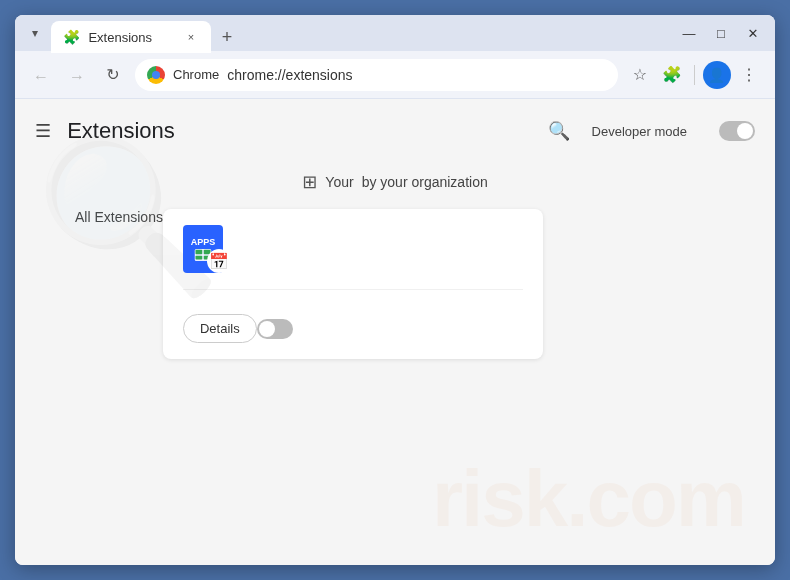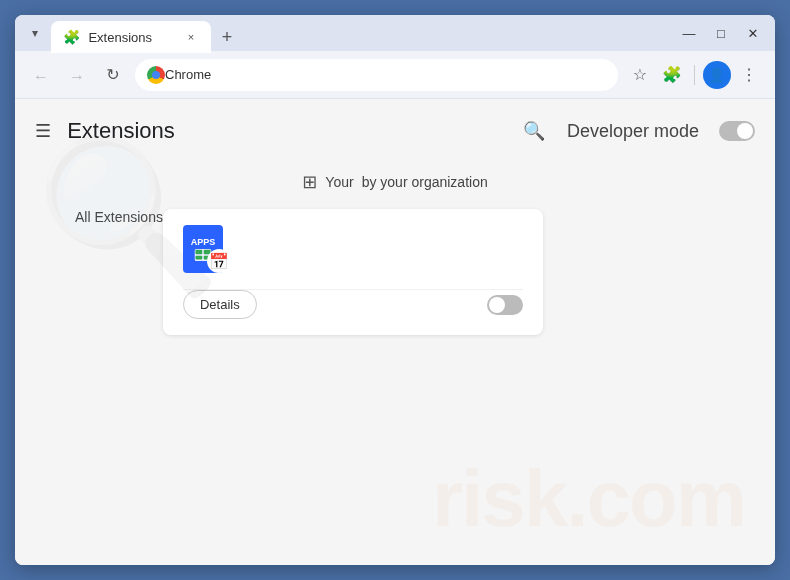--- a/index.html
+++ b/index.html
@@ -134,21 +134,21 @@
     }
     .nav-btn.disabled { color: #bbb; cursor: default; }
     .address-bar {
       flex: 1;
       height: 32px;
       background: #fff;
       border-radius: 16px;
       display: flex;
       align-items: center;
       padding: 0 12px;
-      gap: 0;
+      gap: 8px;
       font-size: 14px;
       color: #333;
     }
     .chrome-logo {
       width: 18px;
       height: 18px;
       border-radius: 50%;
       background: conic-gradient(#ea4335 0 120deg, #fbbc04 120deg 240deg, #34a853 240deg 360deg);
       position: relative;
       display: flex;
@@ -238,23 +238,23 @@
       height: 32px;
       border-radius: 50%;
       display: flex;
       align-items: center;
       justify-content: center;
       color: #444;
       font-size: 18px;
       cursor: pointer;
     }
     .dev-mode-label {
-      font-size: 18px;
+      font-size: 13px;
       color: #444;
-      margin-right: 4px;
+      margin-right: 16px;
     }
     .toggle {
       width: 36px;
       height: 20px;
       background: #bbb;
       border-radius: 10px;
       position: relative;
       cursor: pointer;
     }
     .toggle.off { background: #bbb; }
@@ -352,22 +352,21 @@
     }
     .ext-name {
       font-size: 16px;
       font-weight: 500;
       color: #202124;
       margin-top: 4px;
     }
     .ext-card-footer {
       display: flex;
       align-items: center;
-      justify-content: space-between;
-      padding-top: 0;
+      padding-top: 24px;
       border-top: 1px solid #f0f0f0;
     }
     .details-btn {
       border: 1px solid #ccc;
       border-radius: 20px;
       padding: 6px 16px;
       font-size: 13px;
       color: #333;
       background: #fff;
       cursor: pointer;
@@ -444,20 +443,21 @@
     </div>
     <div class="nav-btn disabled">
       <span>→</span>
     </div>
     <div class="nav-btn">
       <span>↻</span>
     </div>
     <div class="address-bar">
       <div class="chrome-logo"></div>
       <span class="chrome-label">Chrome</span>
+      <span class="address-text">chrome://extensions</span>
     </div>
     <div class="omnibar-icons">
       <div class="omnibar-icon">
         <span>☆</span>
       </div>
       <div class="omnibar-icon">
         <span>🧩</span>
       </div>
       <div class="divider-v"></div>
       <div class="avatar-icon">

